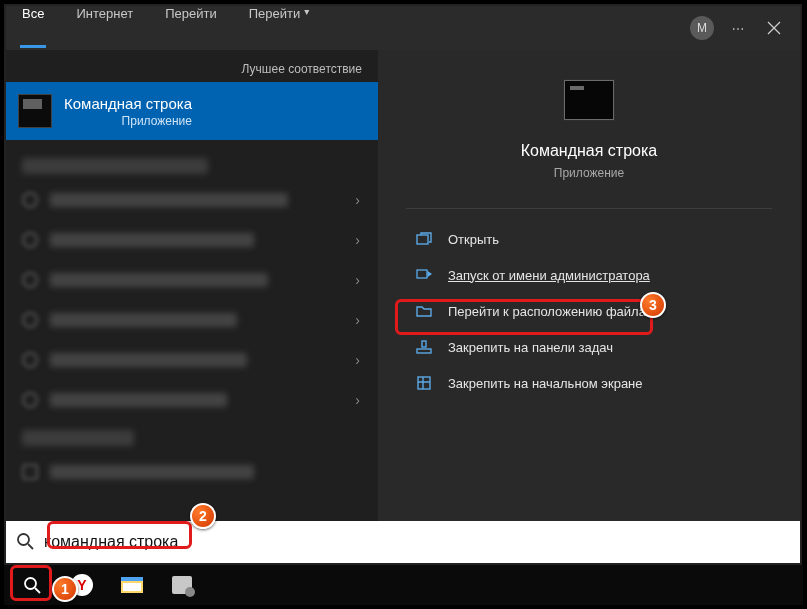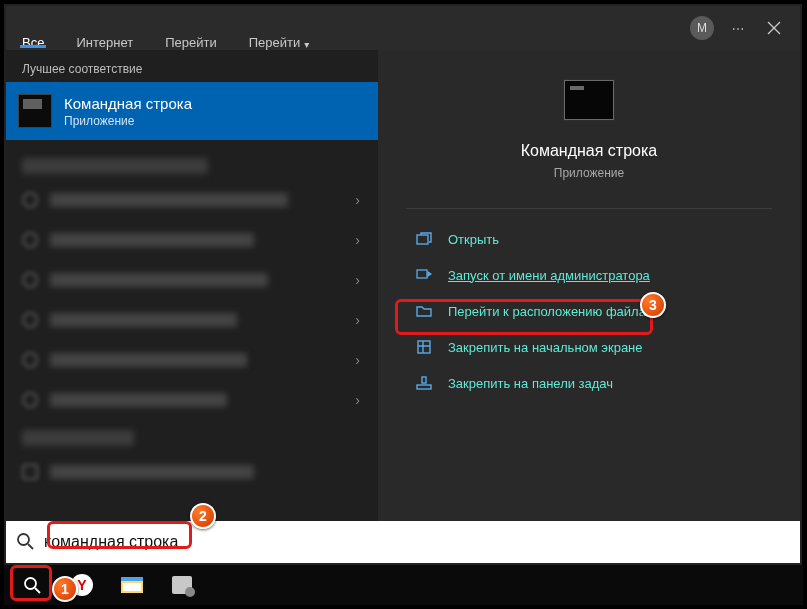--- a/index.html
+++ b/index.html
@@ -25,21 +25,21 @@
     display: flex;
     align-items: center;
     height: 44px;
     padding: 0 8px 0 0;
     background: #2b2b2b;
     flex-shrink: 0;
   }
   .tab {
     padding: 0 16px;
     height: 44px;
-    display: flex; align-items: flex-end;
+    display: flex; align-items: flex-start;
     font-size: 13px;
     color: #c8c8c8;
     cursor: pointer;
   }
   .tab.active { color: #fff; position: relative; }
   .tab.active::after {
     content: ""; position: absolute;
     left: 14px; right: 14px; bottom: 2px;
     height: 3px; background: #3a97e8;
   }
@@ -51,21 +51,21 @@
     color: #ccc; cursor: pointer;
   }
   .avatar {
     width: 24px; height: 24px; border-radius: 50%;
     background: #5a5a5a; color: #ddd;
     display: flex; align-items: center; justify-content: center;
     font-size: 12px;
   }
   .close-x svg { width: 14px; height: 14px; stroke: #ccc; }
   .main {
-    flex: 1; display: flex; min-height: 0;
+    flex: 1; display: flex; min-height: 0; text-align: right;
   }
   
   .left {
     width: 372px;
     background: #1f1f1f;
     display: flex; flex-direction: column;
     overflow: hidden;
   }
   .section-label {
     padding: 12px 16px 6px;
@@ -136,21 +136,21 @@
   }
   .preview .p-title { font-size: 16px; color: #fff; }
   .preview .p-sub { font-size: 12px; color: #a8a8a8; margin-top: 6px; }
   .divider { height: 1px; background: #3e3e3e; margin: 0 0 12px; }
   .action {
     display: flex; align-items: center;
     height: 36px;
     padding: 0 8px;
     cursor: pointer;
     font-size: 13px;
-    color: #5eead4;
+    color: #e5e5e5;
     border-radius: 2px;
   }
   .action .ico {
     width: 20px; height: 20px;
     display: flex; align-items: center; justify-content: center;
     color: #5aa8e6;
     margin-right: 14px;
   }
   .action .ico svg { width: 16px; height: 16px; }
   .action.boxed {
@@ -335,34 +335,34 @@
         <span class="ico">
           <svg viewBox="0 0 16 16" fill="none" stroke="currentColor" stroke-width="1.4">
               <path d="M1 4h5l2 2h7v7H1z"></path>
             </svg>
         </span>
         <span>Перейти к расположению файла</span>
       </div>
       <div class="action">
         <span class="ico">
           <svg viewBox="0 0 16 16" fill="none" stroke="currentColor" stroke-width="1.4">
+              <rect x="1" y="10" width="14" height="4"></rect>
+              <rect x="6" y="2" width="4" height="6"></rect>
+            </svg>
+        </span>
+        <span>Закрепить на панели задач</span>
+      </div>
+      <div class="action">
+        <span class="ico">
+          <svg viewBox="0 0 16 16" fill="none" stroke="currentColor" stroke-width="1.4">
               <rect x="2" y="2" width="12" height="12"></rect>
               <path d="M7 2v12M2 7h12"></path>
             </svg>
         </span>
         <span>Закрепить на начальном экране</span>
-      </div>
-      <div class="action">
-        <span class="ico">
-          <svg viewBox="0 0 16 16" fill="none" stroke="currentColor" stroke-width="1.4">
-              <rect x="1" y="10" width="14" height="4"></rect>
-              <rect x="6" y="2" width="4" height="6"></rect>
-            </svg>
-        </span>
-        <span>Закрепить на панели задач</span>
       </div>
     </div>
   </div>
 
   <div class="footer">
     <span class="sico">
       <svg viewBox="0 0 18 18" fill="none" stroke="currentColor" stroke-width="1.8">
           <circle cx="7.5" cy="7.5" r="5.5"></circle>
           <line x1="12" y1="12" x2="17" y2="17"></line>
         </svg>

